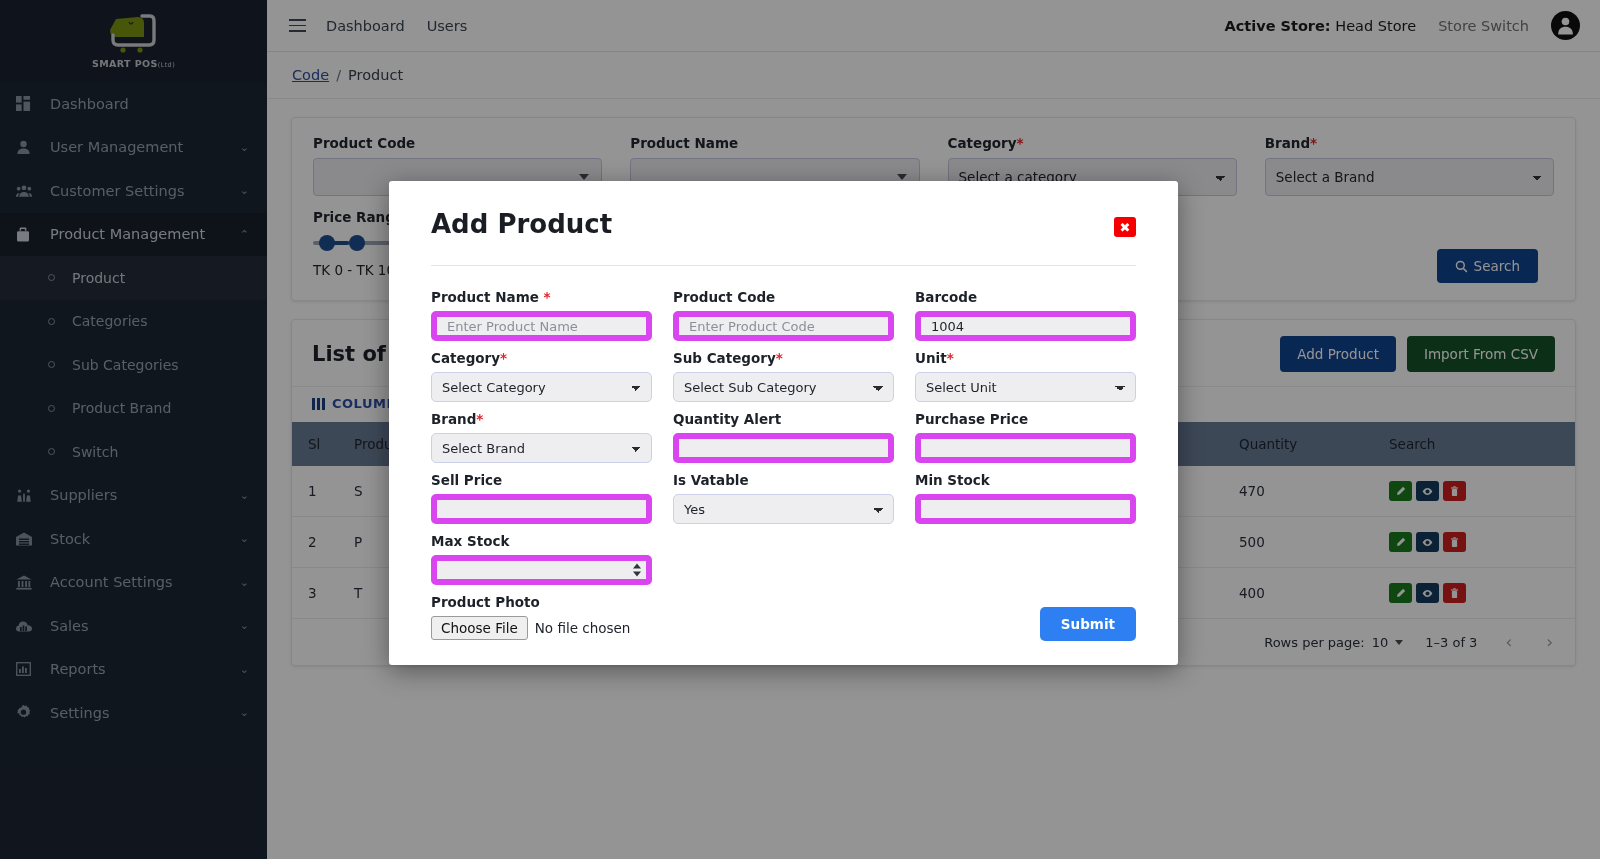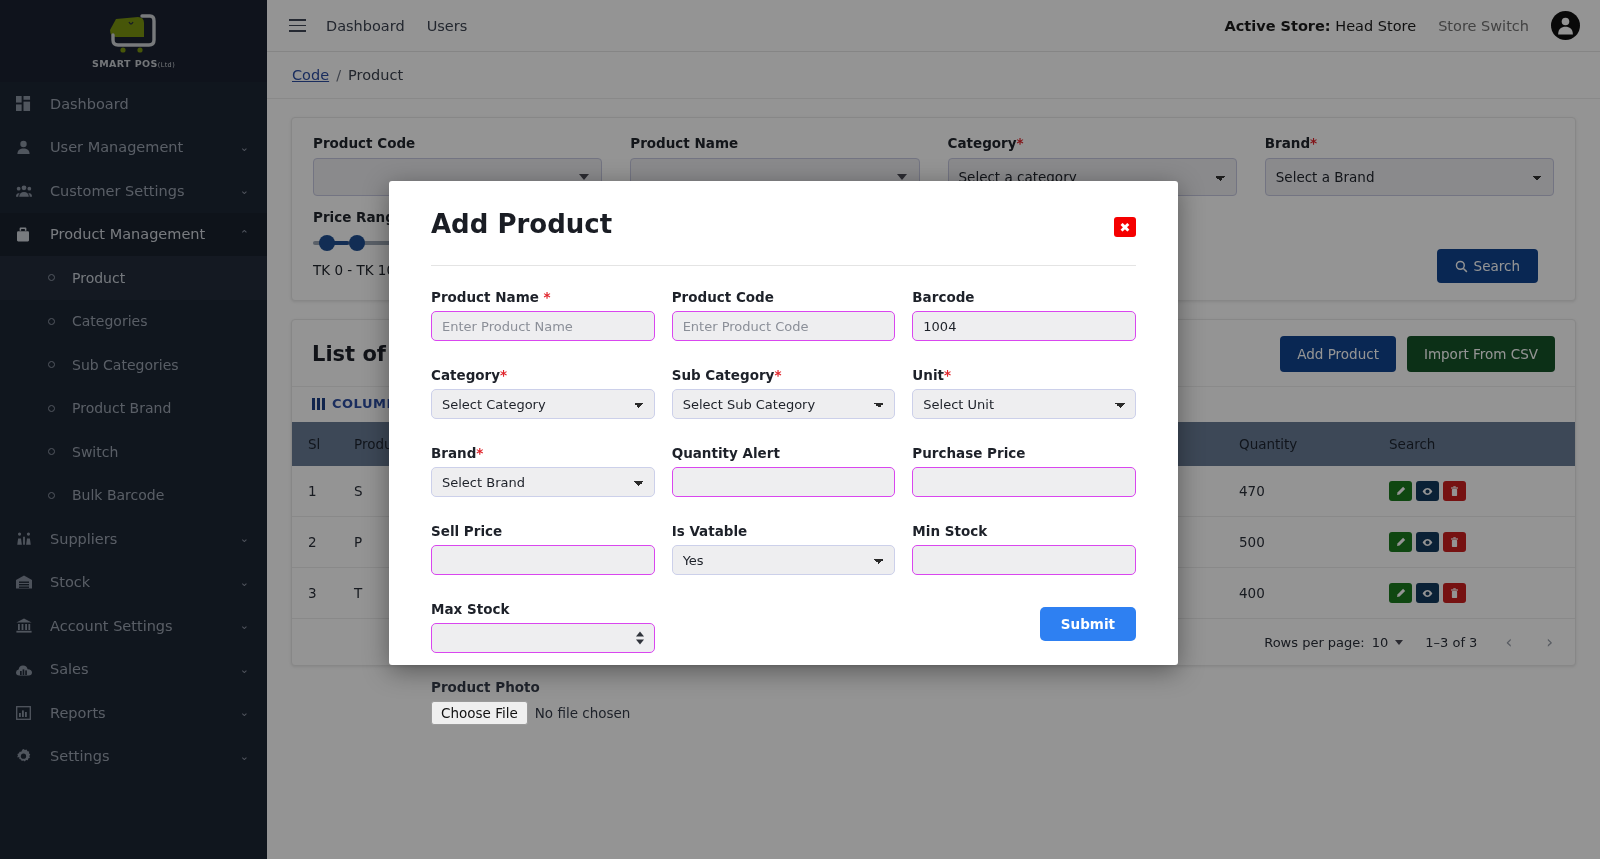--- a/index.html
+++ b/index.html
@@ -228,29 +228,29 @@
     position: absolute; right: 42px; top: 36px;
     width: 22px; height: 20px; background: #f50000; border-radius: 3px;
     color: #fff; font-size: 13px; font-weight: 700;
     display: flex; align-items: center; justify-content: center;
     cursor: pointer; line-height: 1;
   }
   .modal-divider { border-top: 1px solid #e4e4e4; margin-top: 26px; }
   .modal-body { padding-top: 14px; }
   .m-grid {
     display: grid; grid-template-columns: repeat(3, 1fr);
-    column-gap: 21px; row-gap: 0; gap: 17px;
+    column-gap: 21px; row-gap: 0;
   }
   .m-field { margin-bottom: 0; }
   .m-label {
     font-size: 13.5px; font-weight: 700; color: #1d2129;
     display: block; margin-bottom: 6px; margin-top: 9px;
   }
   .m-input {
-    width: 100%; height: 30px; border: 1px solid #d946ef;
+    width: 100%; height: 30px; border: 6px solid #d946ef;
     border-radius: 5px; background: #eeeef0; padding: 0 10px;
     font-size: 13px; font-family: inherit; color: #1d2129;
   }
   .m-input::placeholder { color: #8b8f98; }
   .m-select {
     width: 100%; height: 30px; border: 1px solid #ccd0ea;
     border-radius: 5px; background: #eeeef0; padding: 0 10px;
     font-size: 13px; font-family: inherit; color: #1d2129;
     appearance: none;
     background-image:
@@ -368,24 +368,20 @@
         <span class="sub-bullet"></span>
         <span>Sub Categories</span>
       </div>
       <div class="sub-item">
         <span class="sub-bullet"></span>
         <span>Product Brand</span>
       </div>
       <div class="sub-item">
         <span class="sub-bullet"></span>
         <span>Switch</span>
-      </div>
-      <div class="sub-item">
-        <span class="sub-bullet"></span>
-        <span>Bulk Barcode</span>
       </div>
 
       <div class="nav-item">
         <span class="ic">
             <svg width="16" height="15" viewBox="0 0 18 16" fill="currentColor">
               <circle cx="4" cy="3" r="1.8"></circle>
               <circle cx="14" cy="3" r="1.8"></circle>
               <path d="M1.4 15 L2.4 8 L5.6 8 L6.6 15 Z"></path>
               <path d="M11.4 15 L12.4 8 L15.6 8 L16.6 15 Z"></path>
               <rect x="8" y="6" width="2" height="9"></rect>

